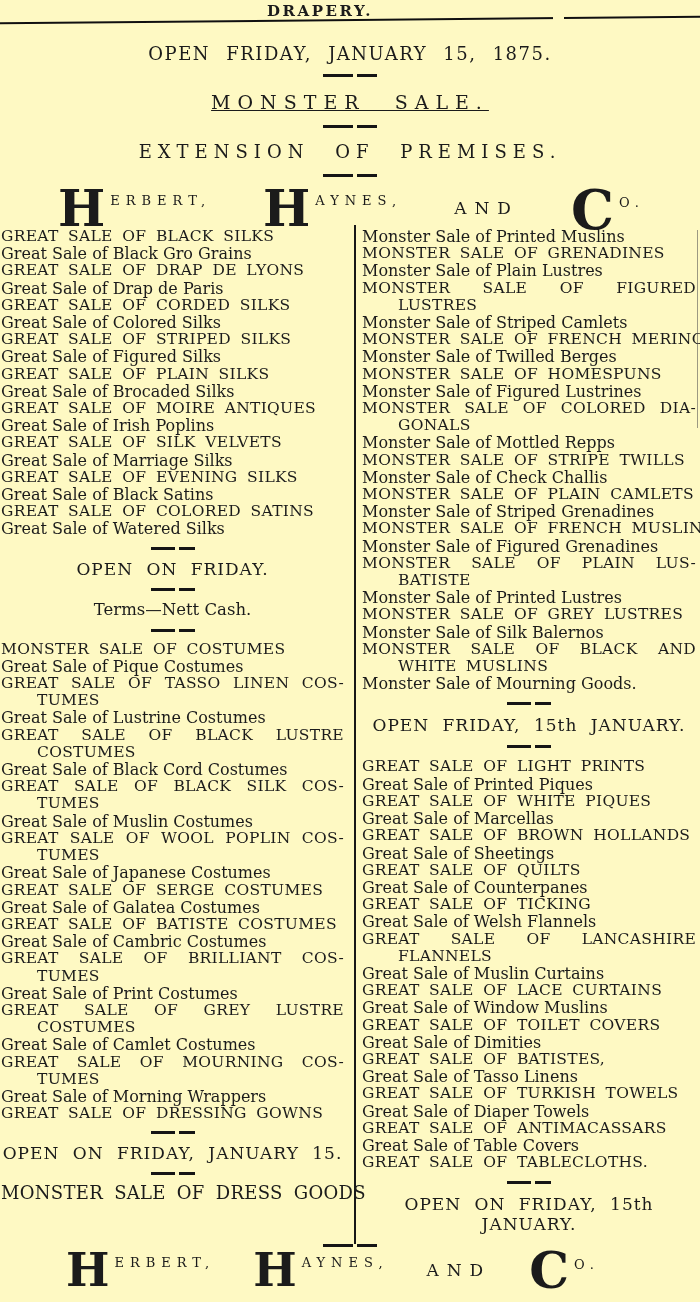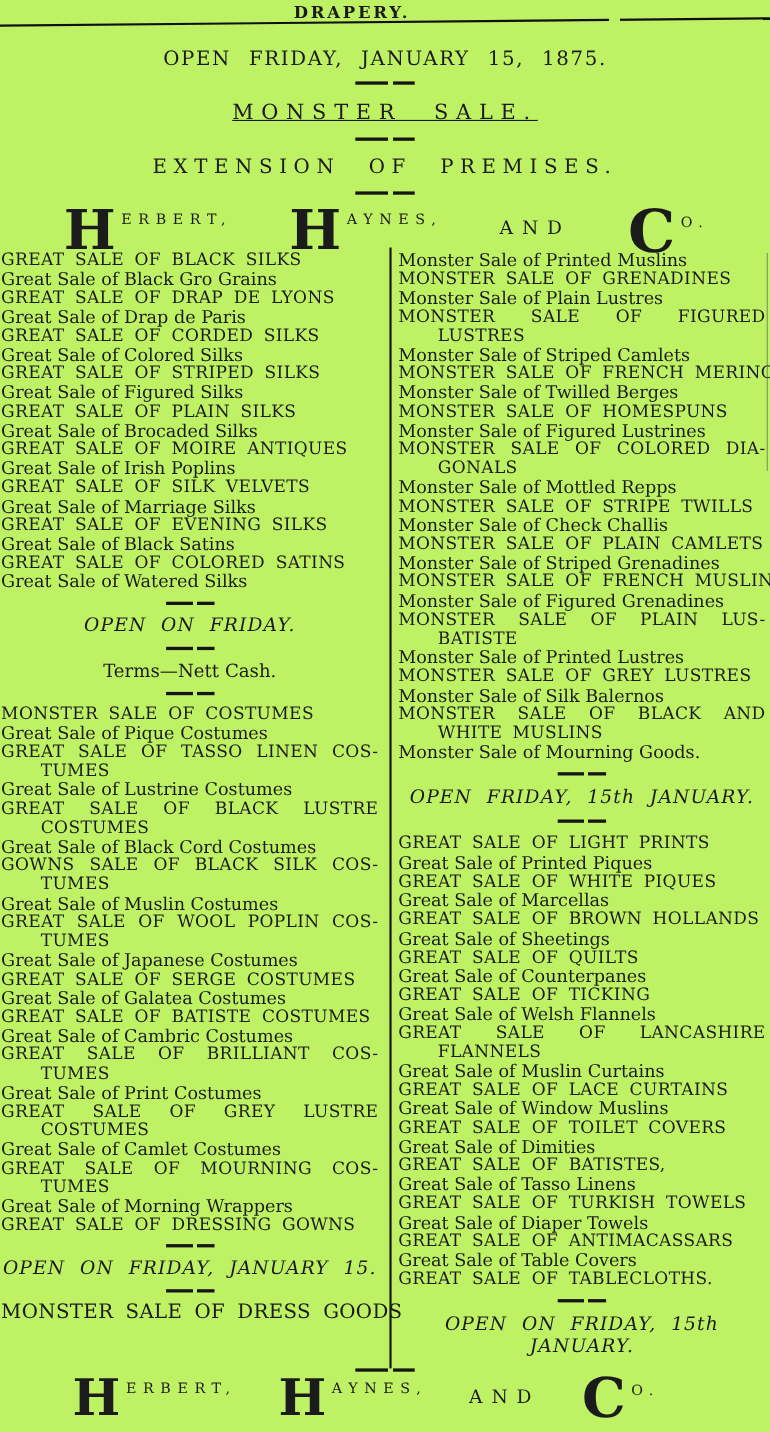--- a/index.html
+++ b/index.html
@@ -3,21 +3,21 @@
 <meta charset="utf-8">
 <style>
   html,body{margin:0;padding:0;}
   body{
     width:700px;height:1302px;
     background:#f4f4f2;
     font-family:"DejaVu Serif","Liberation Serif",serif;
     color:#1b1b1b;
     -webkit-font-smoothing:antialiased;
   }
-  .page{position:relative;width:700px;height:1302px;background:#bef264;overflow:hidden;}
+  .page{position:relative;width:700px;height:1302px;background:#fef9c3;overflow:hidden;}
 
   
   .masthead{
     padding-top:3px;text-align:center;
     font-size:15px;line-height:16px;font-weight:bold;letter-spacing:2.5px;
     transform:translateX(-30px);
   }
   .top-rule{
     position:absolute;left:-4px;top:19px;width:710px;height:2px;
     background:linear-gradient(to right,#101010 0 78.5%,transparent 78.5% 80%,#101010 80% 100%);
@@ -52,21 +52,21 @@
   .col-right{left:362px;width:334px;}
 
   .item{font-size:16px;line-height:17.2px;}
   .item.caps{font-size:15.5px;letter-spacing:0.3px;}
   .item.caps.single{white-space:nowrap;word-spacing:0.28em;}
   .item .ln.first{text-align:justify;text-align-last:justify;}
   .item .ln.cont{padding-left:36px;word-spacing:0.25em;}
   .item.standalone{margin-top:7px;word-spacing:0.3em;white-space:nowrap;font-size:18px;}
 
   .col .srule{width:44px;height:3px;margin:9px auto;}
-  .col-heading{text-align:center;font-size:17px;line-height:20px;letter-spacing:1px;word-spacing:7px;margin:3px 0 1px;font-style:italic;}
+  .col-heading{text-align:center;font-size:17px;line-height:20px;letter-spacing:1px;word-spacing:7px;margin:3px 0 1px;}
   .terms{text-align:center;font-size:16.5px;line-height:20px;margin:2px 0;}
   .col-right .col-heading{margin:7px 0 5px;}
   .col-right .srule{margin:10px auto;}
 
   
   .footer{position:absolute;left:0;top:1240px;width:700px;}
   .footer .srule{margin:4px auto 2px;}
   .footer .company{padding:0 100px 0 66px;margin-top:4px;}
   .footer .dropcap{font-size:46px;line-height:38px;}
   .footer .co-group.cg-c .dropcap{font-size:50px;line-height:40px;}
@@ -140,21 +140,21 @@
             <div class="ln first">GREAT SALE OF TASSO LINEN COS-</div>
             <div class="ln cont">TUMES</div>
           </div>
           <div class="item lower single">Great Sale of Lustrine Costumes</div>
           <div class="item caps">
             <div class="ln first">GREAT SALE OF BLACK LUSTRE</div>
             <div class="ln cont">COSTUMES</div>
           </div>
           <div class="item lower single">Great Sale of Black Cord Costumes</div>
           <div class="item caps">
-            <div class="ln first">GOWNS SALE OF BLACK SILK COS-</div>
+            <div class="ln first">GREAT SALE OF BLACK SILK COS-</div>
             <div class="ln cont">TUMES</div>
           </div>
           <div class="item lower single">Great Sale of Muslin Costumes</div>
           <div class="item caps">
             <div class="ln first">GREAT SALE OF WOOL POPLIN COS-</div>
             <div class="ln cont">TUMES</div>
           </div>
           <div class="item lower single">Great Sale of Japanese Costumes</div>
           <div class="item caps single">GREAT SALE OF SERGE COSTUMES</div>
           <div class="item lower single">Great Sale of Galatea Costumes</div>

